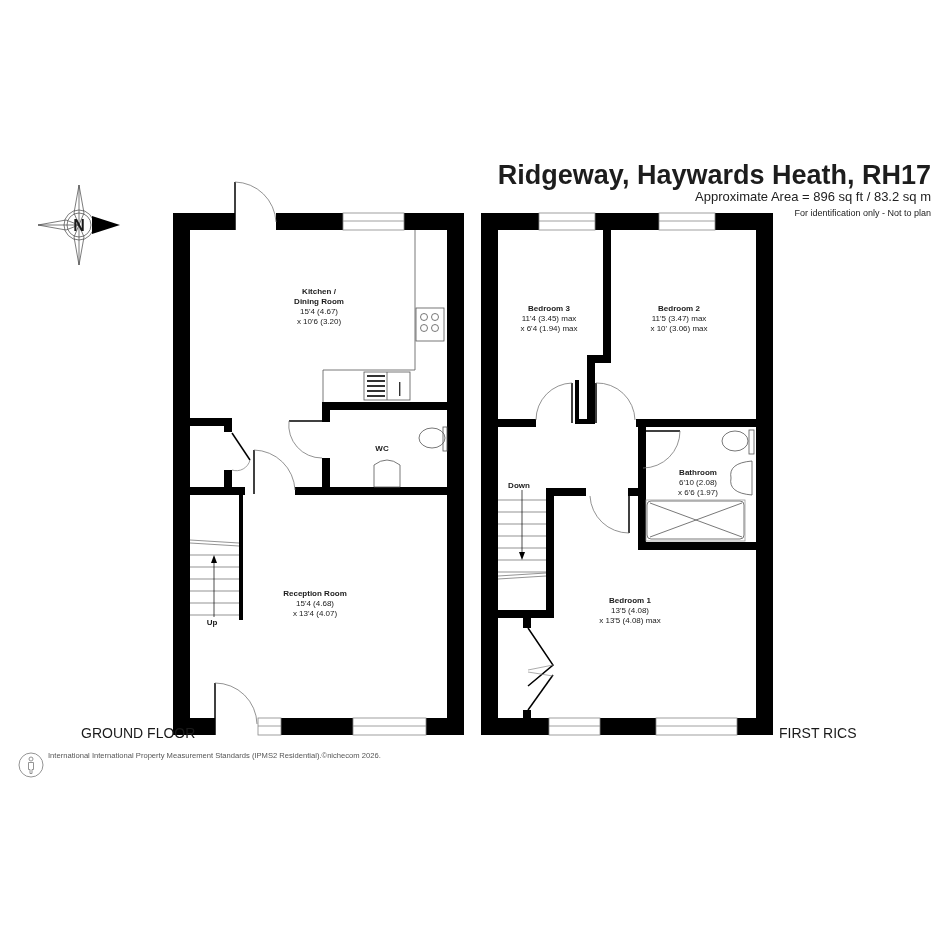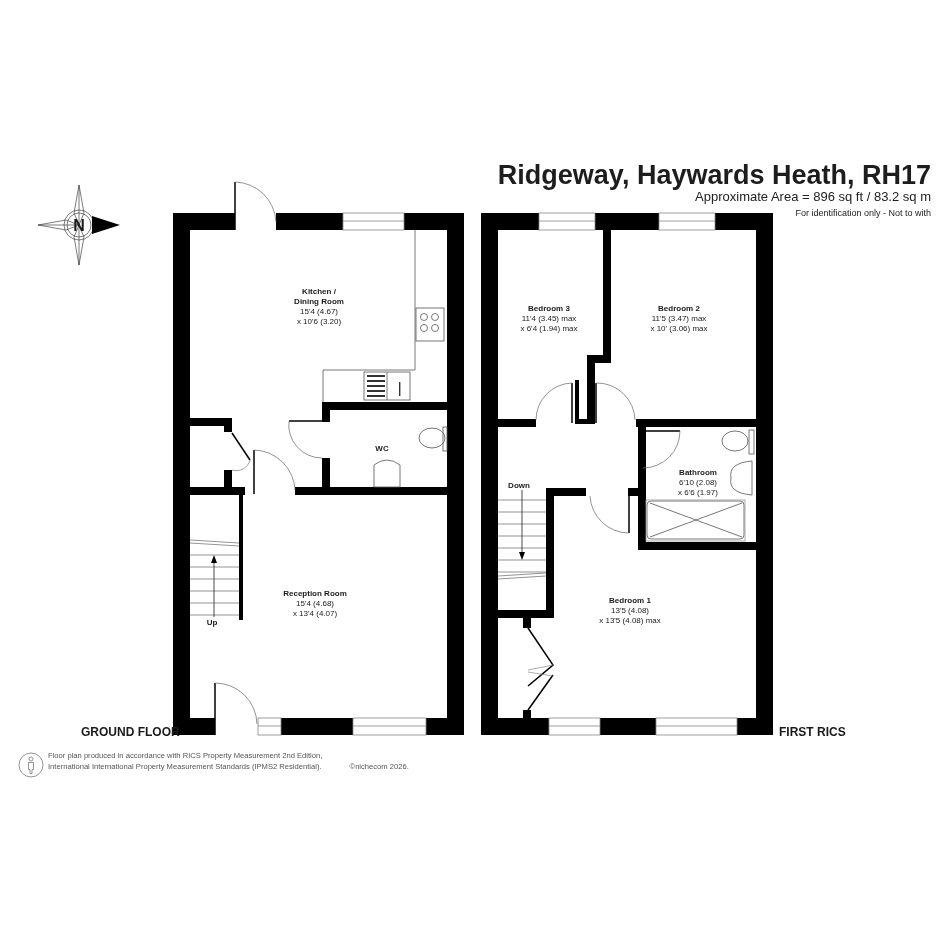--- a/index.html
+++ b/index.html
@@ -1,33 +1,33 @@
 <!DOCTYPE html>
 <html><head>
 <meta charset="utf-8">
 <style>
   html, body { margin:0; padding:0; background:#ffffff; }
   body { width:945px; height:945px; position:relative; overflow:hidden; font-family:"Liberation Sans", sans-serif; color:#1a1a1a; }
   .abs { position:absolute; }
   .title { right:14px; top:160px; font-size:27px; font-weight:bold; text-align:right; white-space:nowrap; color:#1d1d1d; }
   .area { right:14px; top:189px; font-size:13px; text-align:right; white-space:nowrap; color:#222; }
   .ident { right:14px; top:208px; font-size:9px; text-align:right; white-space:nowrap; color:#222; }
-  .floor-label { font-size:12px; font-weight:bold; white-space:nowrap; color:#1a1a1a; }
+  .floor-label { font-size:14px; font-weight:normal; white-space:nowrap; color:#1a1a1a; }
   .footer { left:48px; top:751px; font-size:7.6px; line-height:10.5px; color:#555; white-space:nowrap; }
-  .footer .copy { margin-left:28px; }
+  .footer .copy { margin-left:0; }
   svg text { font-family:"Liberation Sans", sans-serif; fill:#1a1a1a; }
   .rname { font-size:8px; font-weight:bold; }
   .rdim { font-size:8px; }
 </style>
 </head>
 <body>
 
 <div class="abs title">Ridgeway, Haywards Heath, RH17</div>
 <div class="abs area">Approximate Area = 896 sq ft / 83.2 sq m</div>
-<div class="abs ident">For identification only - Not to with</div>
+<div class="abs ident">For identification only - Not to plan</div>
 
 <div class="abs" style="left:34px;top:183px;width:90px;height:84px;">
   <svg width="90" height="84" viewBox="0 0 90 84">
     <g stroke="#444" stroke-width="0.7" fill="none">
       <polygon points="45,2 50,30 45,42 40,30"></polygon>
       <polygon points="45,82 50,54 45,42 40,54"></polygon>
       <polygon points="4,42 32,37 45,42 32,47"></polygon>
       <line x1="45" y1="2" x2="45" y2="82"></line>
       <line x1="4" y1="42" x2="45" y2="42"></line>
       <circle cx="45" cy="42" r="15"></circle>
@@ -264,15 +264,14 @@
 <div class="abs floor-label" style="left:779px;top:725px;">FIRST RICS</div>
 
 <div class="abs" style="left:18px;top:752px;width:26px;height:26px;">
   <svg width="26" height="26" viewBox="0 0 26 26">
     <circle cx="13" cy="13" r="12" fill="none" stroke="#888" stroke-width="0.9"></circle>
     <circle cx="13" cy="7" r="2" fill="none" stroke="#888" stroke-width="0.9"></circle>
     <path d="M10.5,10.5 h5 v7 h-1.5 v4 h-2 v-4 h-1.5 Z" fill="none" stroke="#888" stroke-width="0.9"></path>
   </svg>
 </div>
 <div class="abs footer">
-  <div>Floor plan produced in accordance with RICS Property Measurement 2nd Edition,</div>
   <div><span>International International Property Measurement Standards (IPMS2 Residential).</span><span class="copy">©nichecom 2026.</span></div>
 </div>
 
 </body></html>

